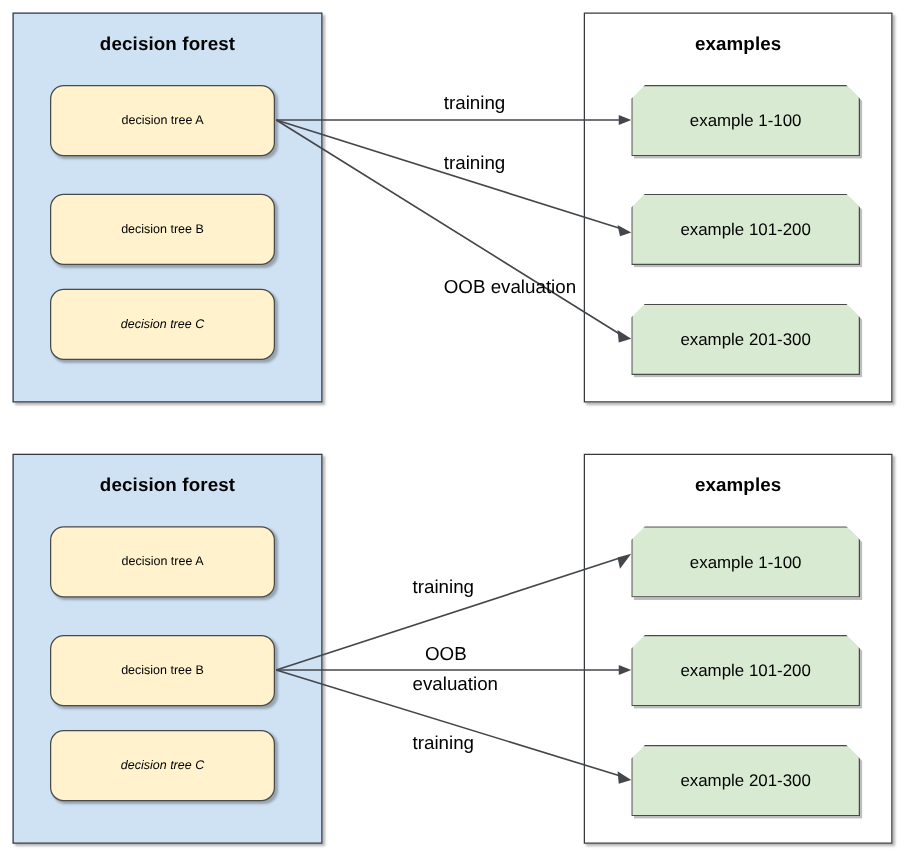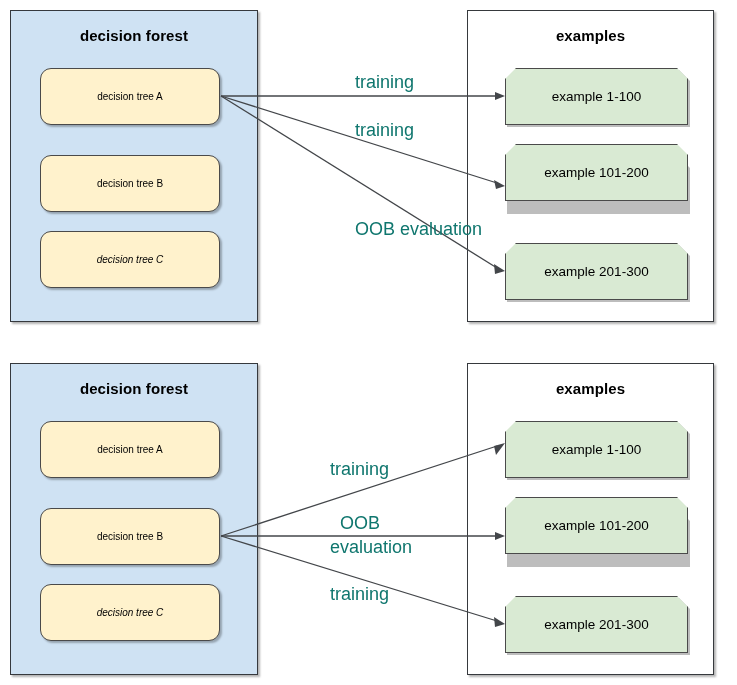--- a/index.html
+++ b/index.html
@@ -92,21 +92,21 @@
   .ex-shadow {
     position: absolute;
     left: 507px;
     width: 183px;
     height: 57px;
     background: rgba(0,0,0,0.26);
     -webkit-clip-path: polygon(11px 0, calc(100% - 11px) 0, 100% 11px, 100% 100%, 0 100%, 0 11px);
     clip-path: polygon(11px 0, calc(100% - 11px) 0, 100% 11px, 100% 100%, 0 100%, 0 11px);
   }
   .ex-1 { top: 68px; }
-  .ex-2 { top: 144px; text-align: center; }
+  .ex-2 { top: 155px; text-align: center; }
   .ex-3 { top: 243px; }
   .ex-1s { top: 70px; }
   .ex-2s { top: 157px; }
   .ex-3s { top: 245px; }
 
   .edge-layer {
     position: absolute;
     left: 0; top: 0;
     width: 737px;
     height: 332px;
@@ -114,22 +114,22 @@
   }
   .edge-line {
     stroke: #43464a;
     stroke-width: 1.3;
     fill: none;
   }
   .edge-head { fill: #43464a; }
 
   .edge-label {
     position: absolute;
-    font-size: 18px;
-    color: #0f766e;
+    font-size: 15px;
+    color: #000000;
     white-space: pre;
     line-height: 17px;
     background: transparent;
   }
 </style>
 </head>
 <body>
 
 <div class="panel" id="panel-top">
 

